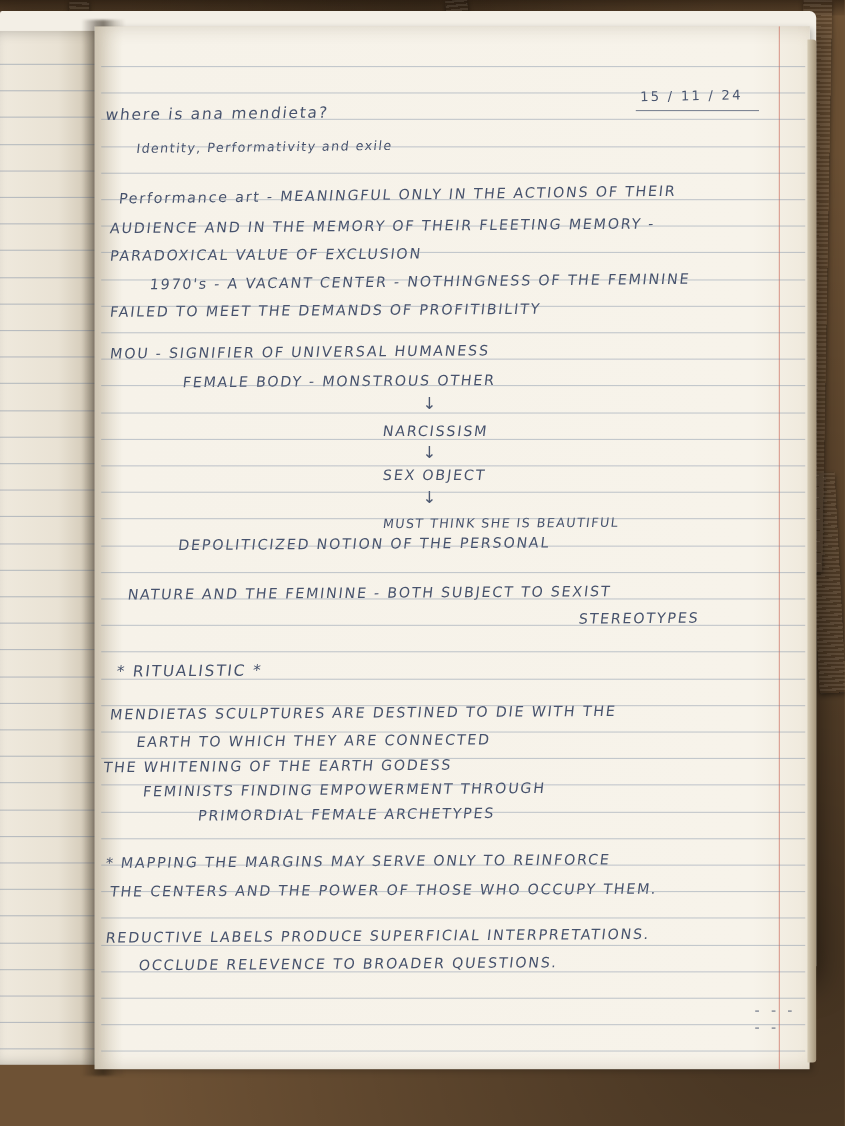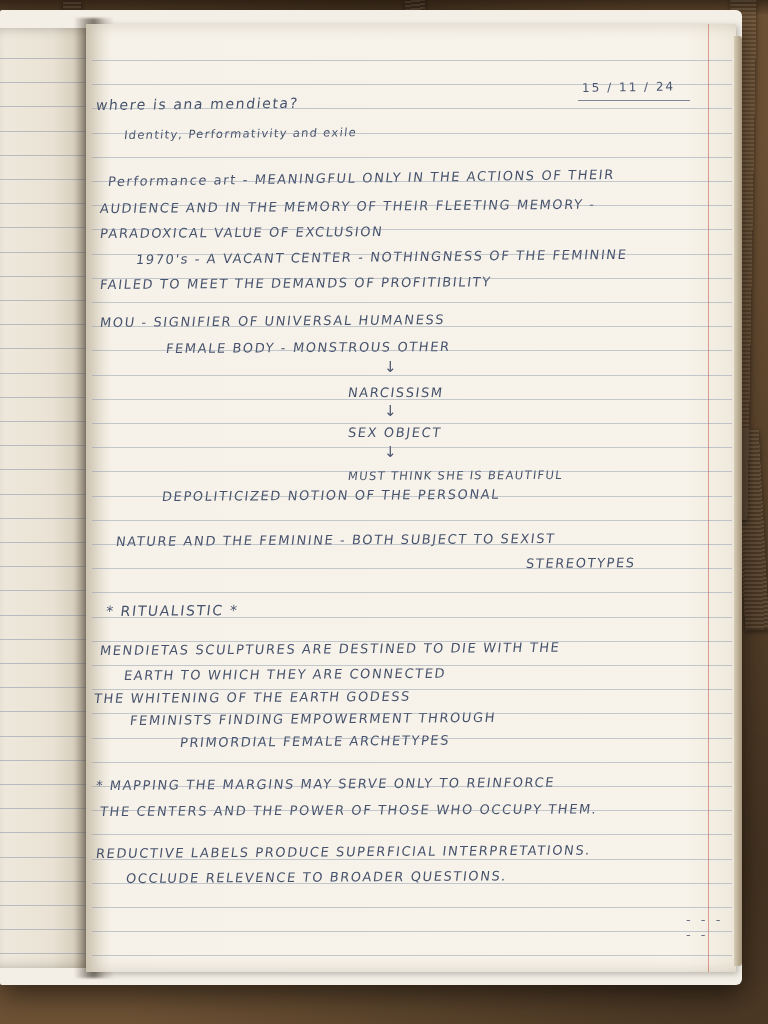--- a/index.html
+++ b/index.html
@@ -49,21 +49,21 @@
     border-radius: 50%;
     opacity: 0.55;
   }
 
   
   .notebook {
     position: absolute;
     left: 0px;
     top: 10px;
     width: 742px;
-    height: 975px;
+    height: 874px;
     background: #f3efe6;
     box-shadow: 0 10px 28px rgba(0,0,0,0.55);
     border-radius: 2px 6px 6px 2px;
   }
 
   
   .page-left {
     position: absolute;
     left: 0;
     top: 18px;

